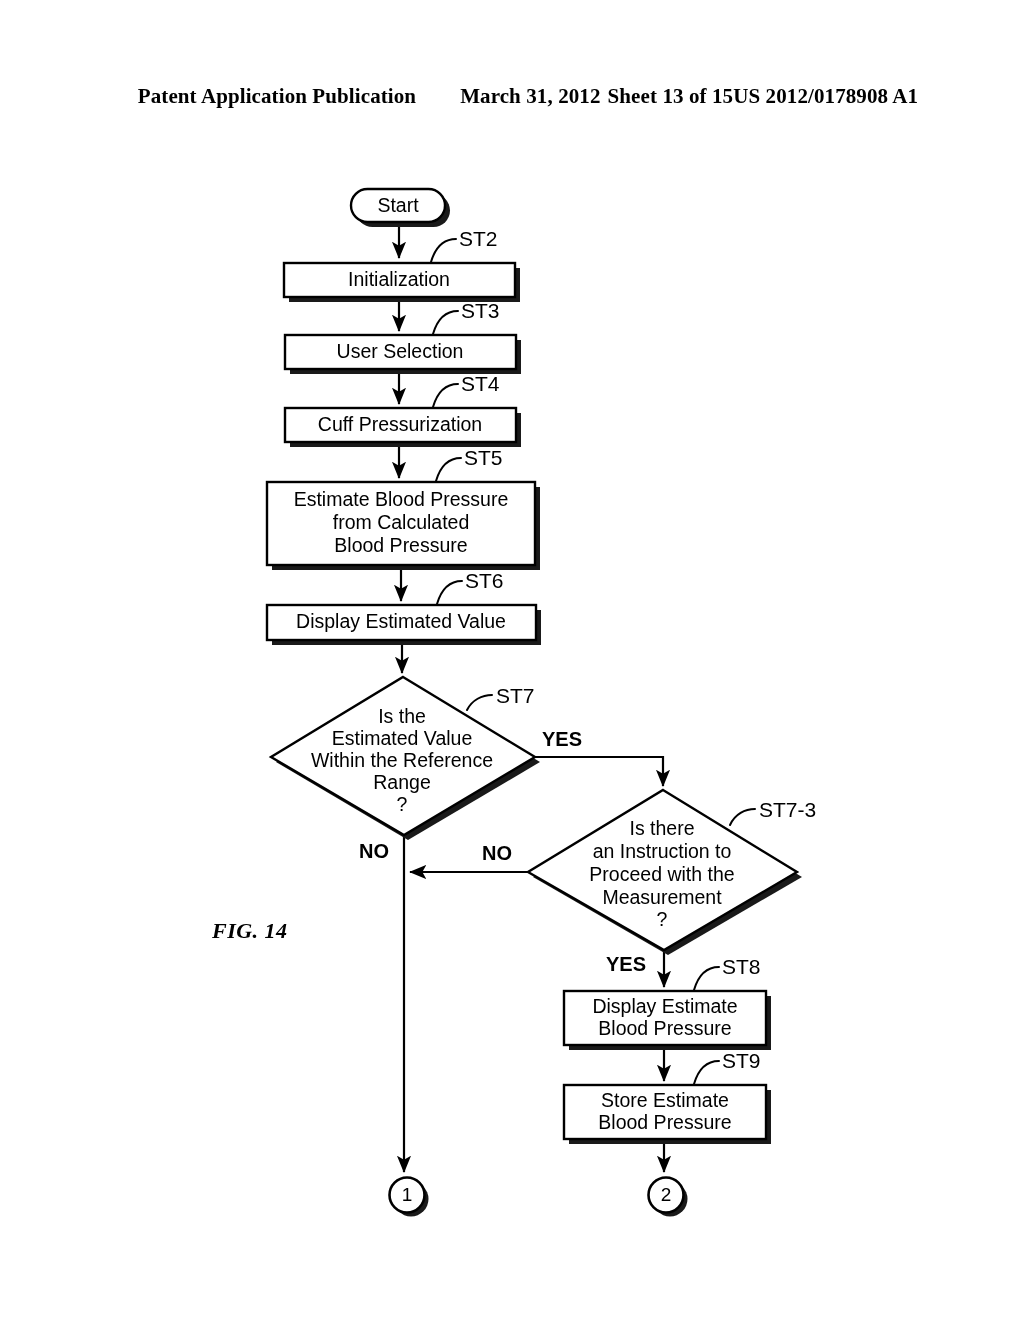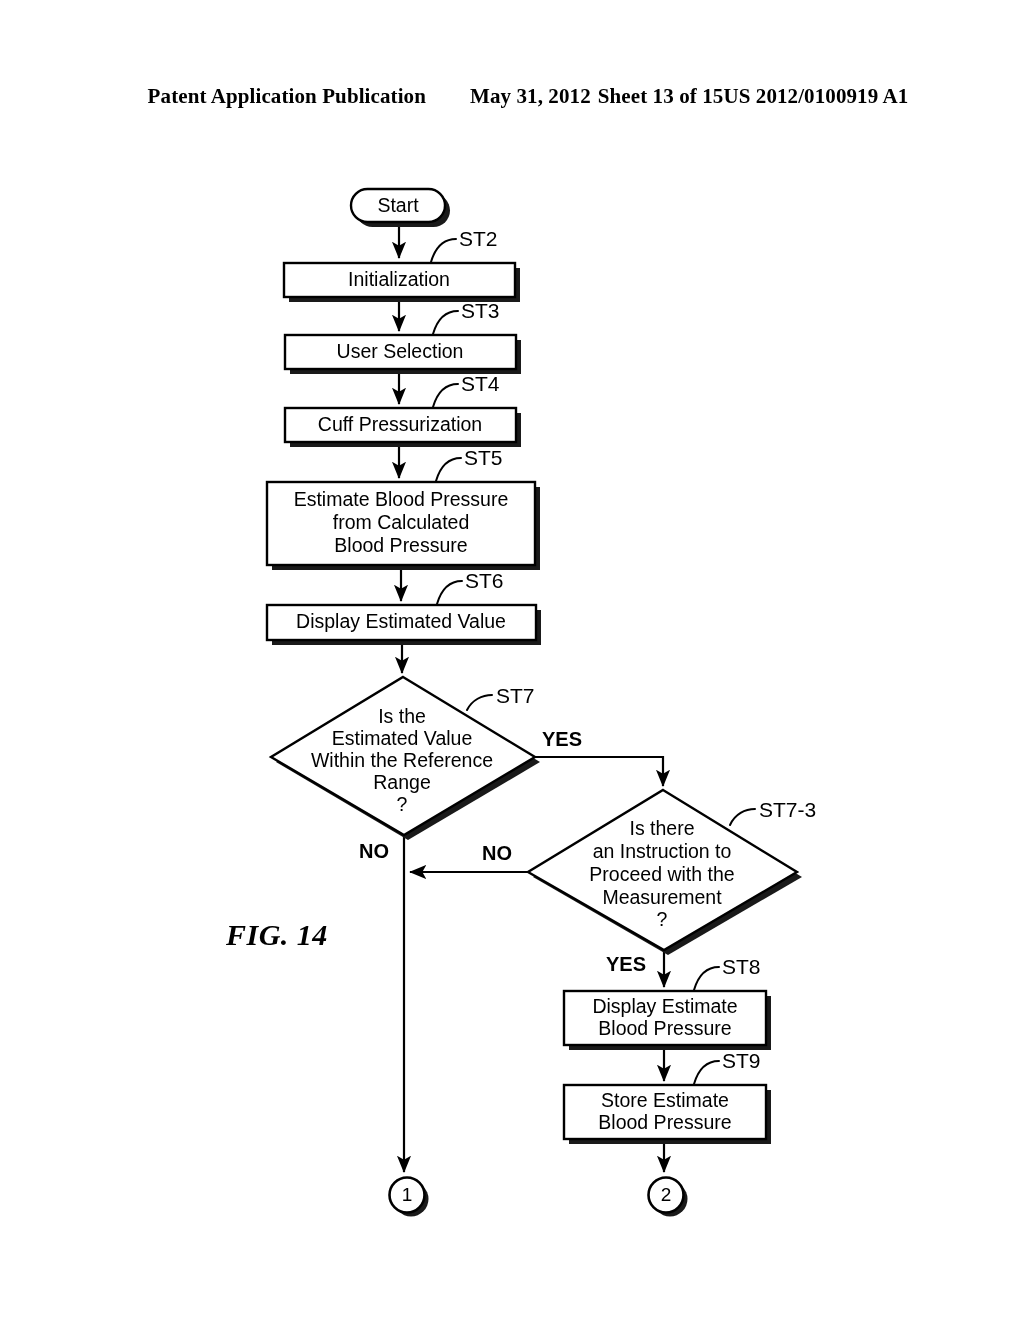--- a/index.html
+++ b/index.html
@@ -44,23 +44,22 @@
   #patent-header .hdr-num { }
 
   
   #figure-label {
     position: absolute;
     left: 212px;
     top: 918px;
     font-family: "Liberation Serif", serif;
     font-style: italic;
     font-weight: bold;
-    font-size: 30px;
+    font-size: 22px;
     letter-spacing: 0.5px;
-    margin-left: 14px;
   }
 
   
   #flow-svg {
     position: absolute;
     left: 0;
     top: 0;
     width: 1024px;
     height: 1320px;
   }
@@ -119,23 +118,23 @@
     dominant-baseline: middle;
   }
 </style>
 </head>
 <body>
 
 <div id="page">
 
   <div id="patent-header">
     <span class="hdr-pub">Patent Application Publication</span>
-    <span class="hdr-date">May 31, 2012</span>
+    <span class="hdr-date">March 31, 2012</span>
     <span class="hdr-sheet">Sheet 13 of 15</span>
-    <span class="hdr-num">US 2012/0100919 A1</span>
+    <span class="hdr-num">US 2012/0178908 A1</span>
   </div>
 
   <div id="figure-label">FIG. 14</div>
 
   <svg id="flow-svg" viewBox="0 0 1024 1320">
     <defs>
       <marker id="arrowhead" markerWidth="9" markerHeight="9" refX="7.4" refY="3.4" orient="auto" markerUnits="strokeWidth">
         <path d="M0,0.2 L7.8,3.4 L0,6.6 L1.8,3.4 Z" fill="#000000"></path>
       </marker>
     </defs>

